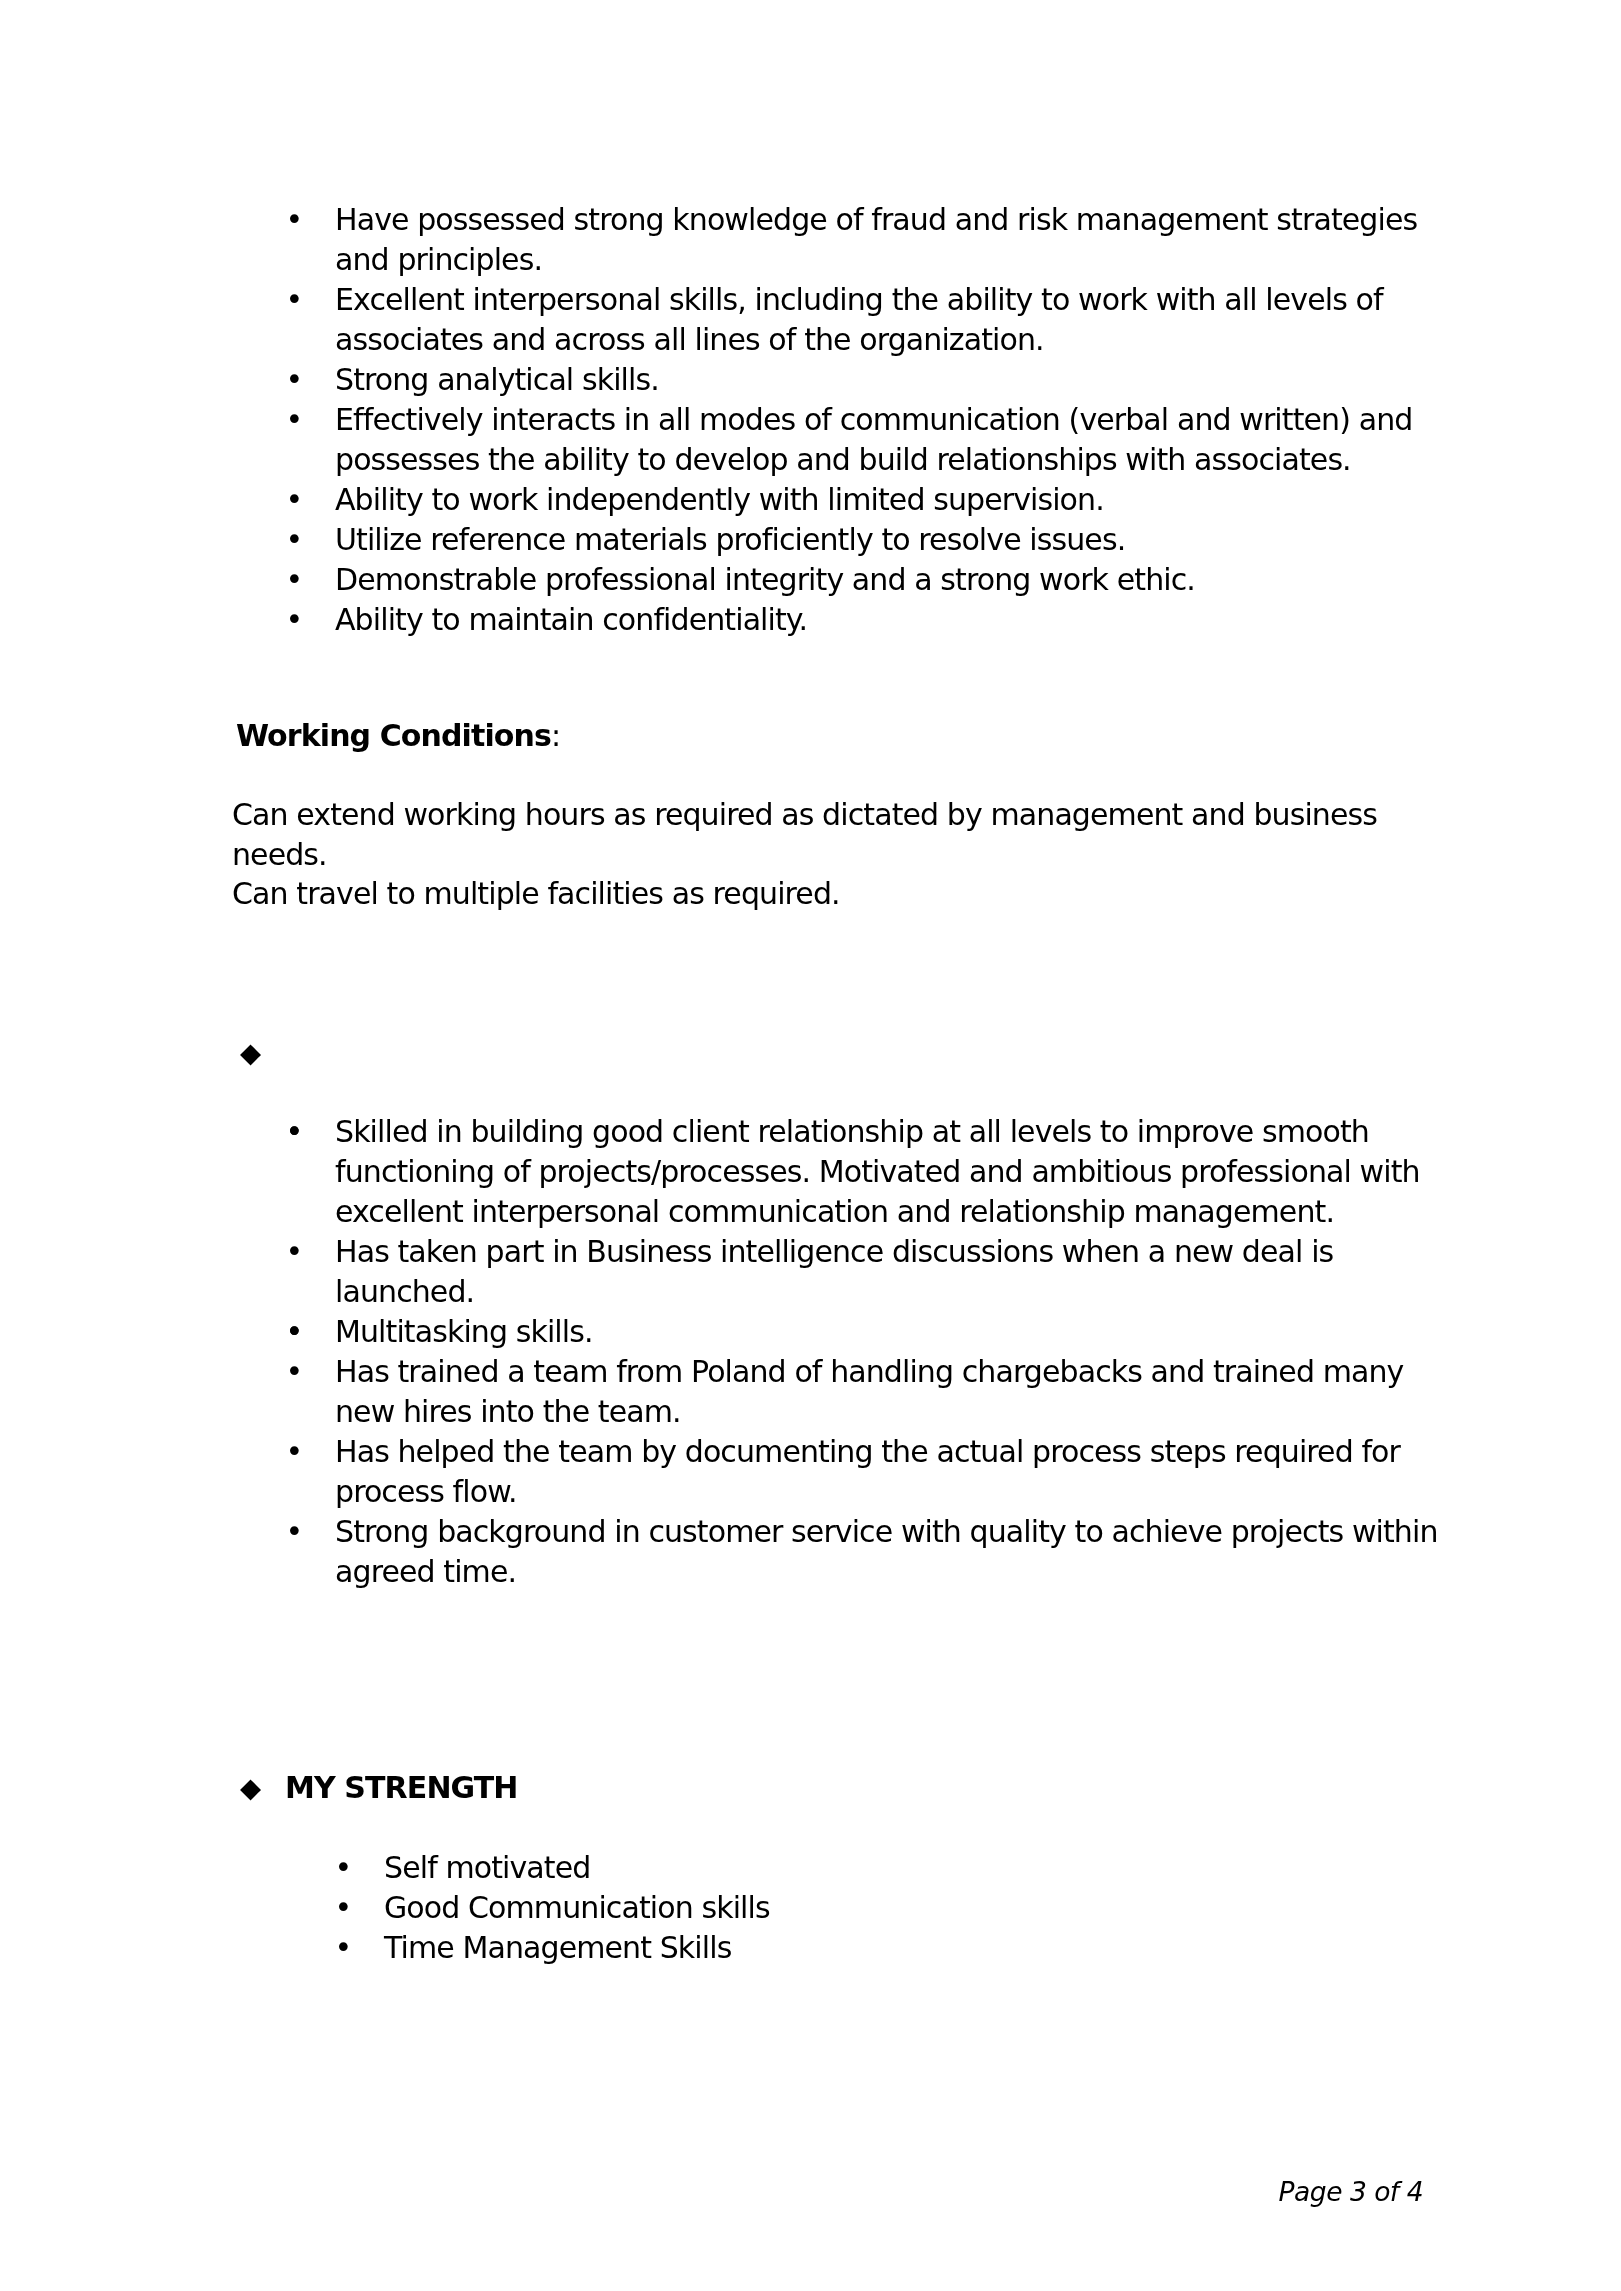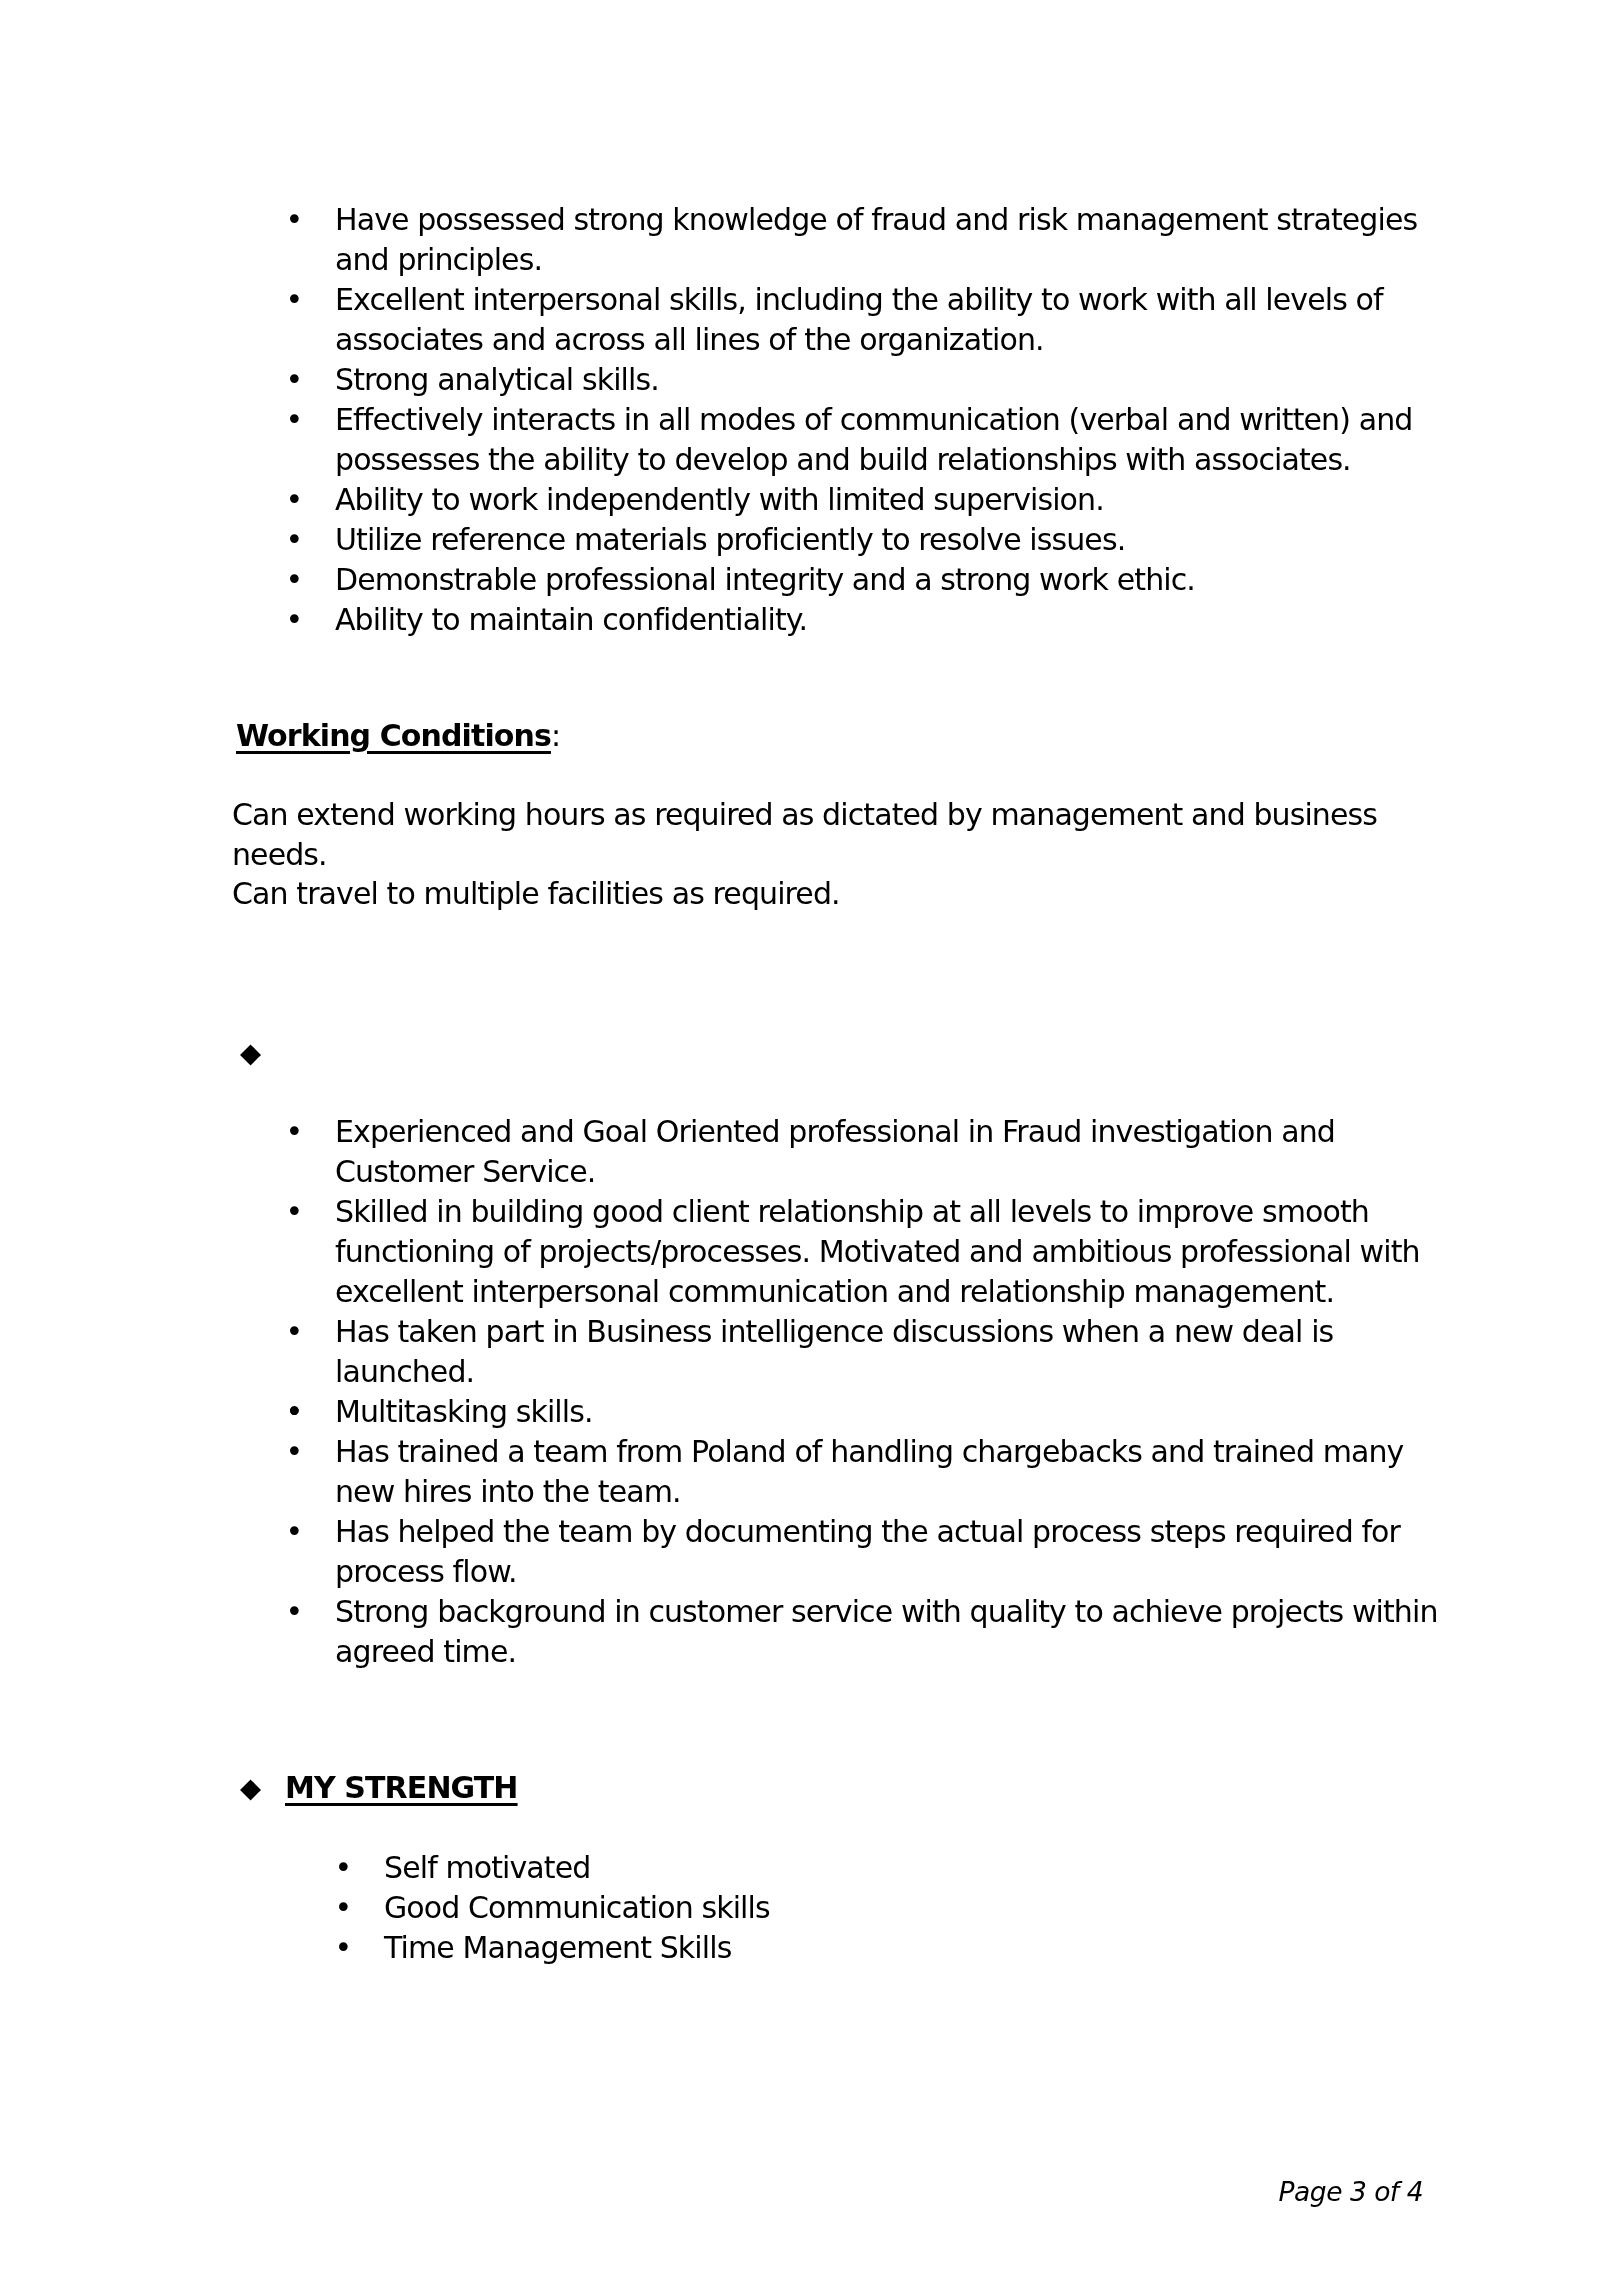--- a/index.html
+++ b/index.html
@@ -6,21 +6,21 @@
   body { width: 1621px; height: 2292px; position: relative; overflow: hidden;
          font-family: "DejaVu Sans", sans-serif; color: #000; }
   .page { position: absolute; left: 0; top: 0; width: 1621px; height: 2292px; }
   .txt { font-size: 30px; line-height: 40px; letter-spacing: -0.9px; }
   .list { position: absolute; left: 0; margin: 0; padding: 0; list-style: none; }
   .list li { position: relative; padding-left: 335px; width: 1117px; }
   .list li .bullet { position: absolute; left: 284px; top: 0; width: 19.6px; text-align: center; }
   .list2 li { padding-left: 384px; }
   .list2 li .bullet { left: 333px; }
   .heading { position: absolute; font-weight: bold; }
-  .heading .u { text-decoration: underline; text-decoration-thickness: 2.9px; text-underline-offset: 4.9px; }
+  .heading .u { text-decoration-thickness: 2.9px; text-underline-offset: 4.9px; }
   .diamond { position: absolute; left: 236px; width: 29px; text-align: center; font-size: 27.4px; }
   .para { position: absolute; left: 232px; width: 1215px; margin: 0; }
   .footer { position: absolute; right: 198px; top: 2176px; font-style: italic; font-size: 26.5px; letter-spacing: -0.5px; margin-left: 44px; }
 </style>
 </head>
 <body>
 
 <div class="page">
 
   <ul class="list txt" style="top:200px;">
@@ -35,21 +35,21 @@
   </ul>
 
   <div class="heading txt" style="left:236px; top:716px;"><span class="u">Working Conditions</span><span style="font-weight:normal;">:</span></div>
 
   <p class="para txt" style="top:795px;">Can extend working hours as required as dictated by management and business needs.</p>
   <p class="para txt" style="top:874px;">Can travel to multiple facilities as required.</p>
 
   <span class="diamond" style="top:1033px; line-height:39px;">◆</span>
 
   <ul class="list txt" style="top:1112px;">
-    <li><span class="bullet">•</span><span>Experienced and Goal Oriented professional in Fraud investigation and Customer Service.</span></li>
+    <li><span class="bullet">•</span></li>
     <li><span class="bullet">•</span><span>Skilled in building good client relationship at all levels to improve smooth functioning of projects/processes. Motivated and ambitious professional with excellent interpersonal communication and relationship management.</span></li>
     <li><span class="bullet">•</span><span>Has taken part in Business intelligence discussions when a new deal is launched.</span></li>
     <li><span class="bullet">•</span></li>
     <li><span class="bullet">•</span><span>Multitasking skills.</span></li>
     <li><span class="bullet">•</span><span>Has trained a team from Poland of handling chargebacks and trained many new hires into the team.</span></li>
     <li><span class="bullet">•</span><span>Has helped the team by documenting the actual process steps required for process flow.</span></li>
     <li><span class="bullet">•</span><span>Strong background in customer service with quality to achieve projects within agreed time.</span></li>
   </ul>
 
   <span class="diamond" style="top:1768px; line-height:39px;">◆</span>

